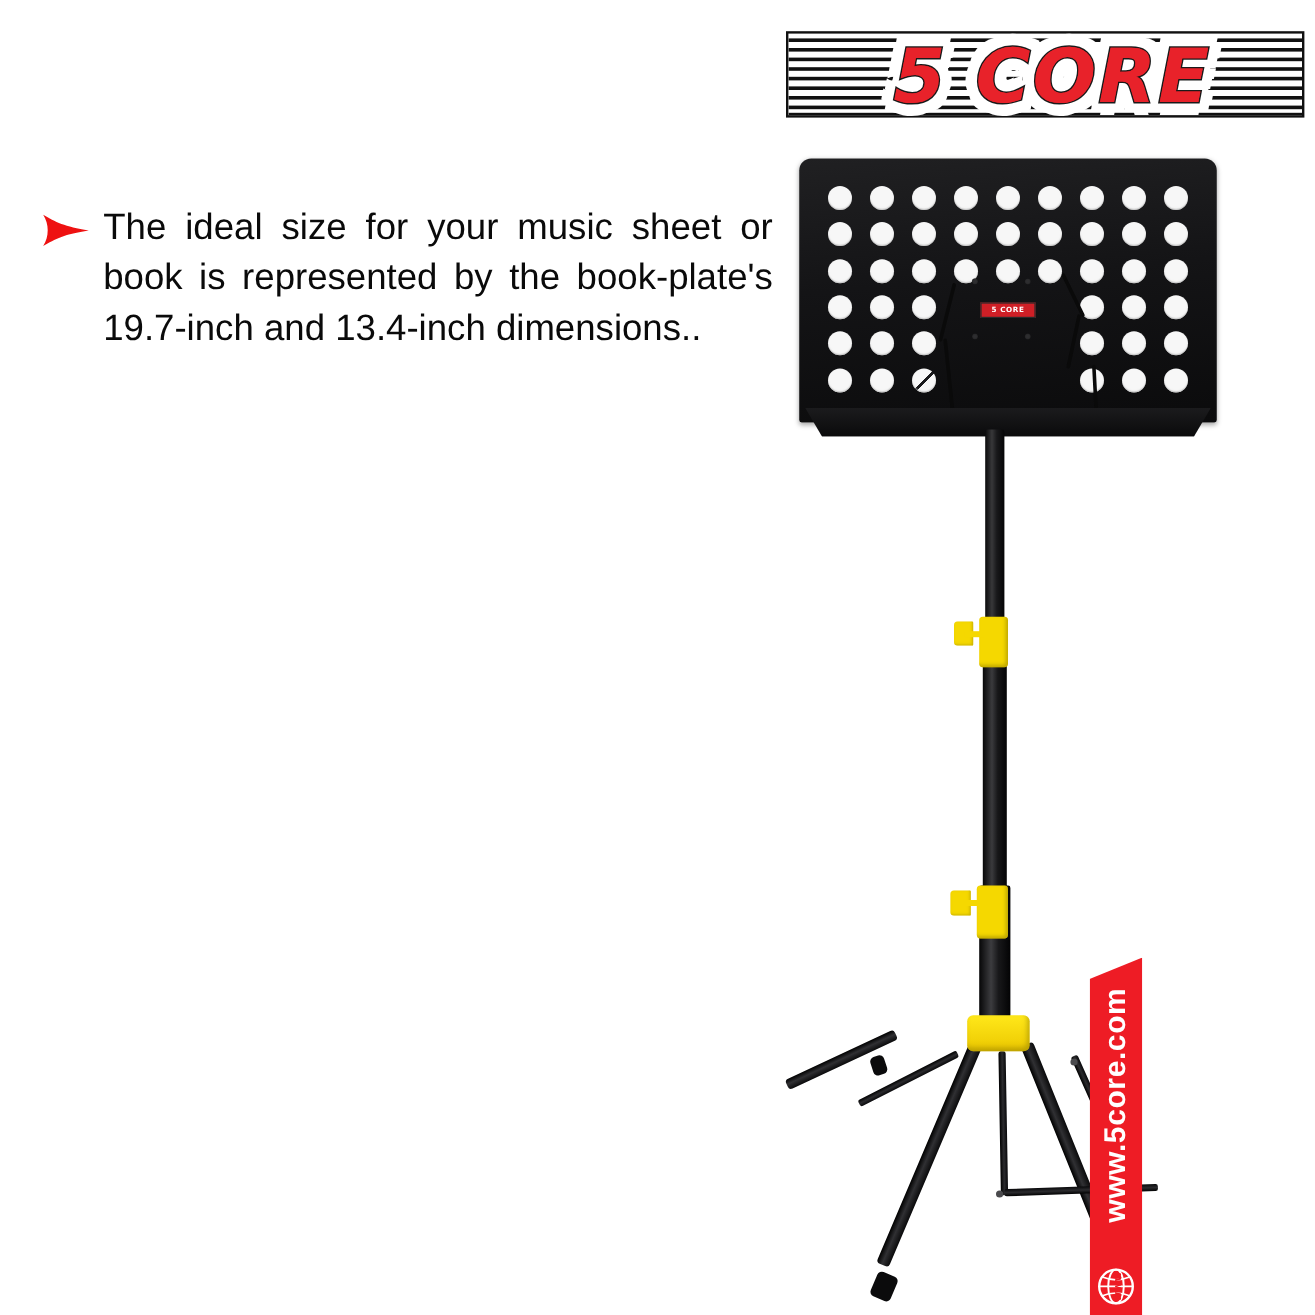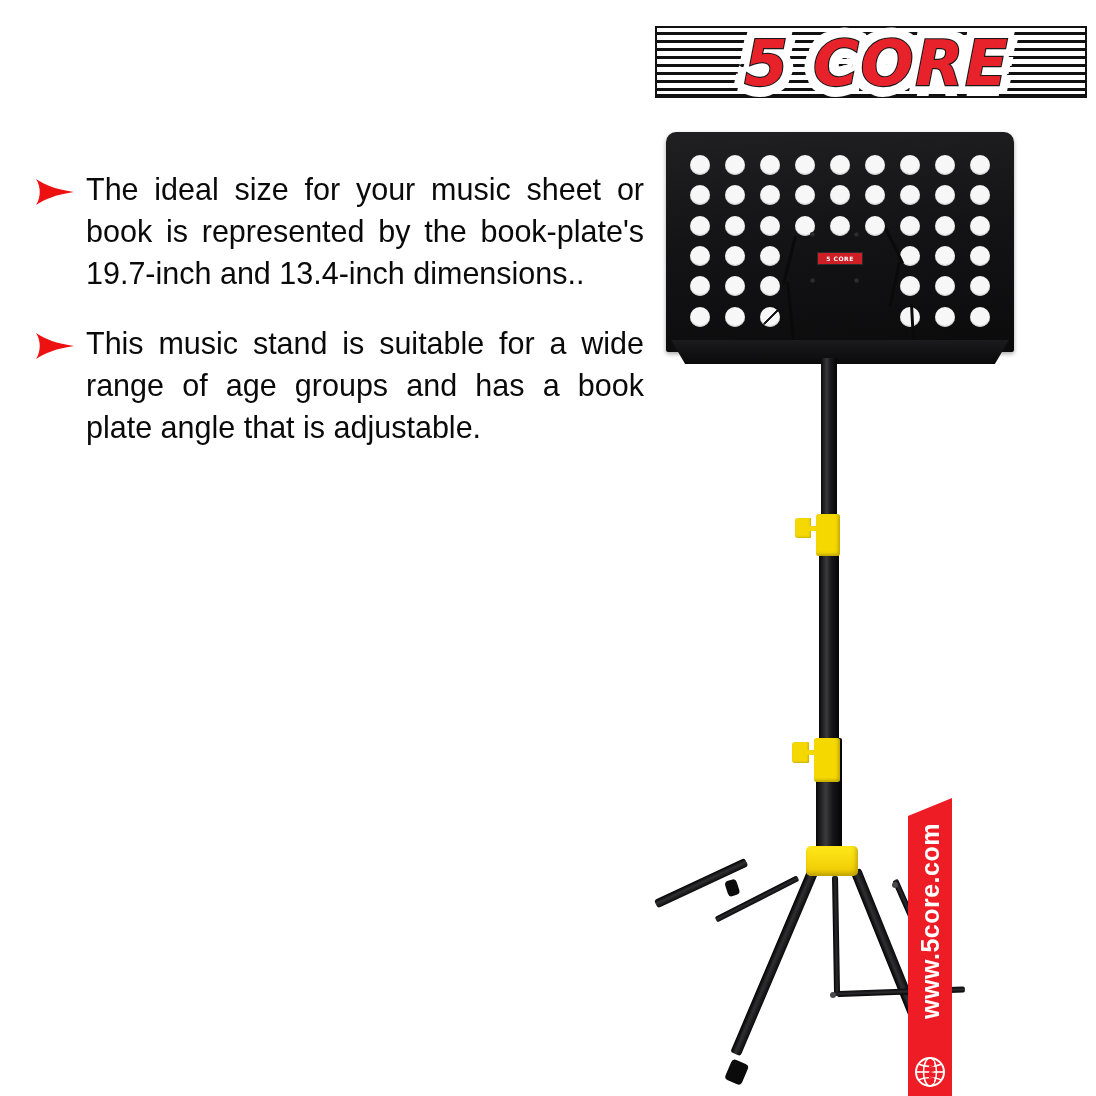--- a/index.html
+++ b/index.html
@@ -319,26 +319,20 @@
   <div id="bullets">
 
 
     <div class="bullet" style="margin-bottom:28px">
       <svg class="arrow-icon" viewBox="0 0 42 30">
         <path d="M2 2 C12 8, 20 12, 40 15 C20 18, 12 22, 2 28 C7 20, 7 10, 2 2 Z" fill="#ee1111"></path>
       </svg>
       <div class="bullet-text">The ideal size for your music sheet or book is represented by the book-plate's 19.7-inch and 13.4-inch dimensions..</div>
     </div>
 
-    <div class="bullet" style="margin-bottom:30px">
-      <svg class="arrow-icon" viewBox="0 0 42 30">
-        <path d="M2 2 C12 8, 20 12, 40 15 C20 18, 12 22, 2 28 C7 20, 7 10, 2 2 Z" fill="#ee1111"></path>
-      </svg>
-      <div class="bullet-text">This music stand is suitable for a wide range of age groups and has a book plate angle that is adjustable.</div>
-    </div>
 
 
   </div>
 
   <div id="stand">
 
     <div id="plate">
       <div id="hole-grid">
 
         <div class="hole"></div>

